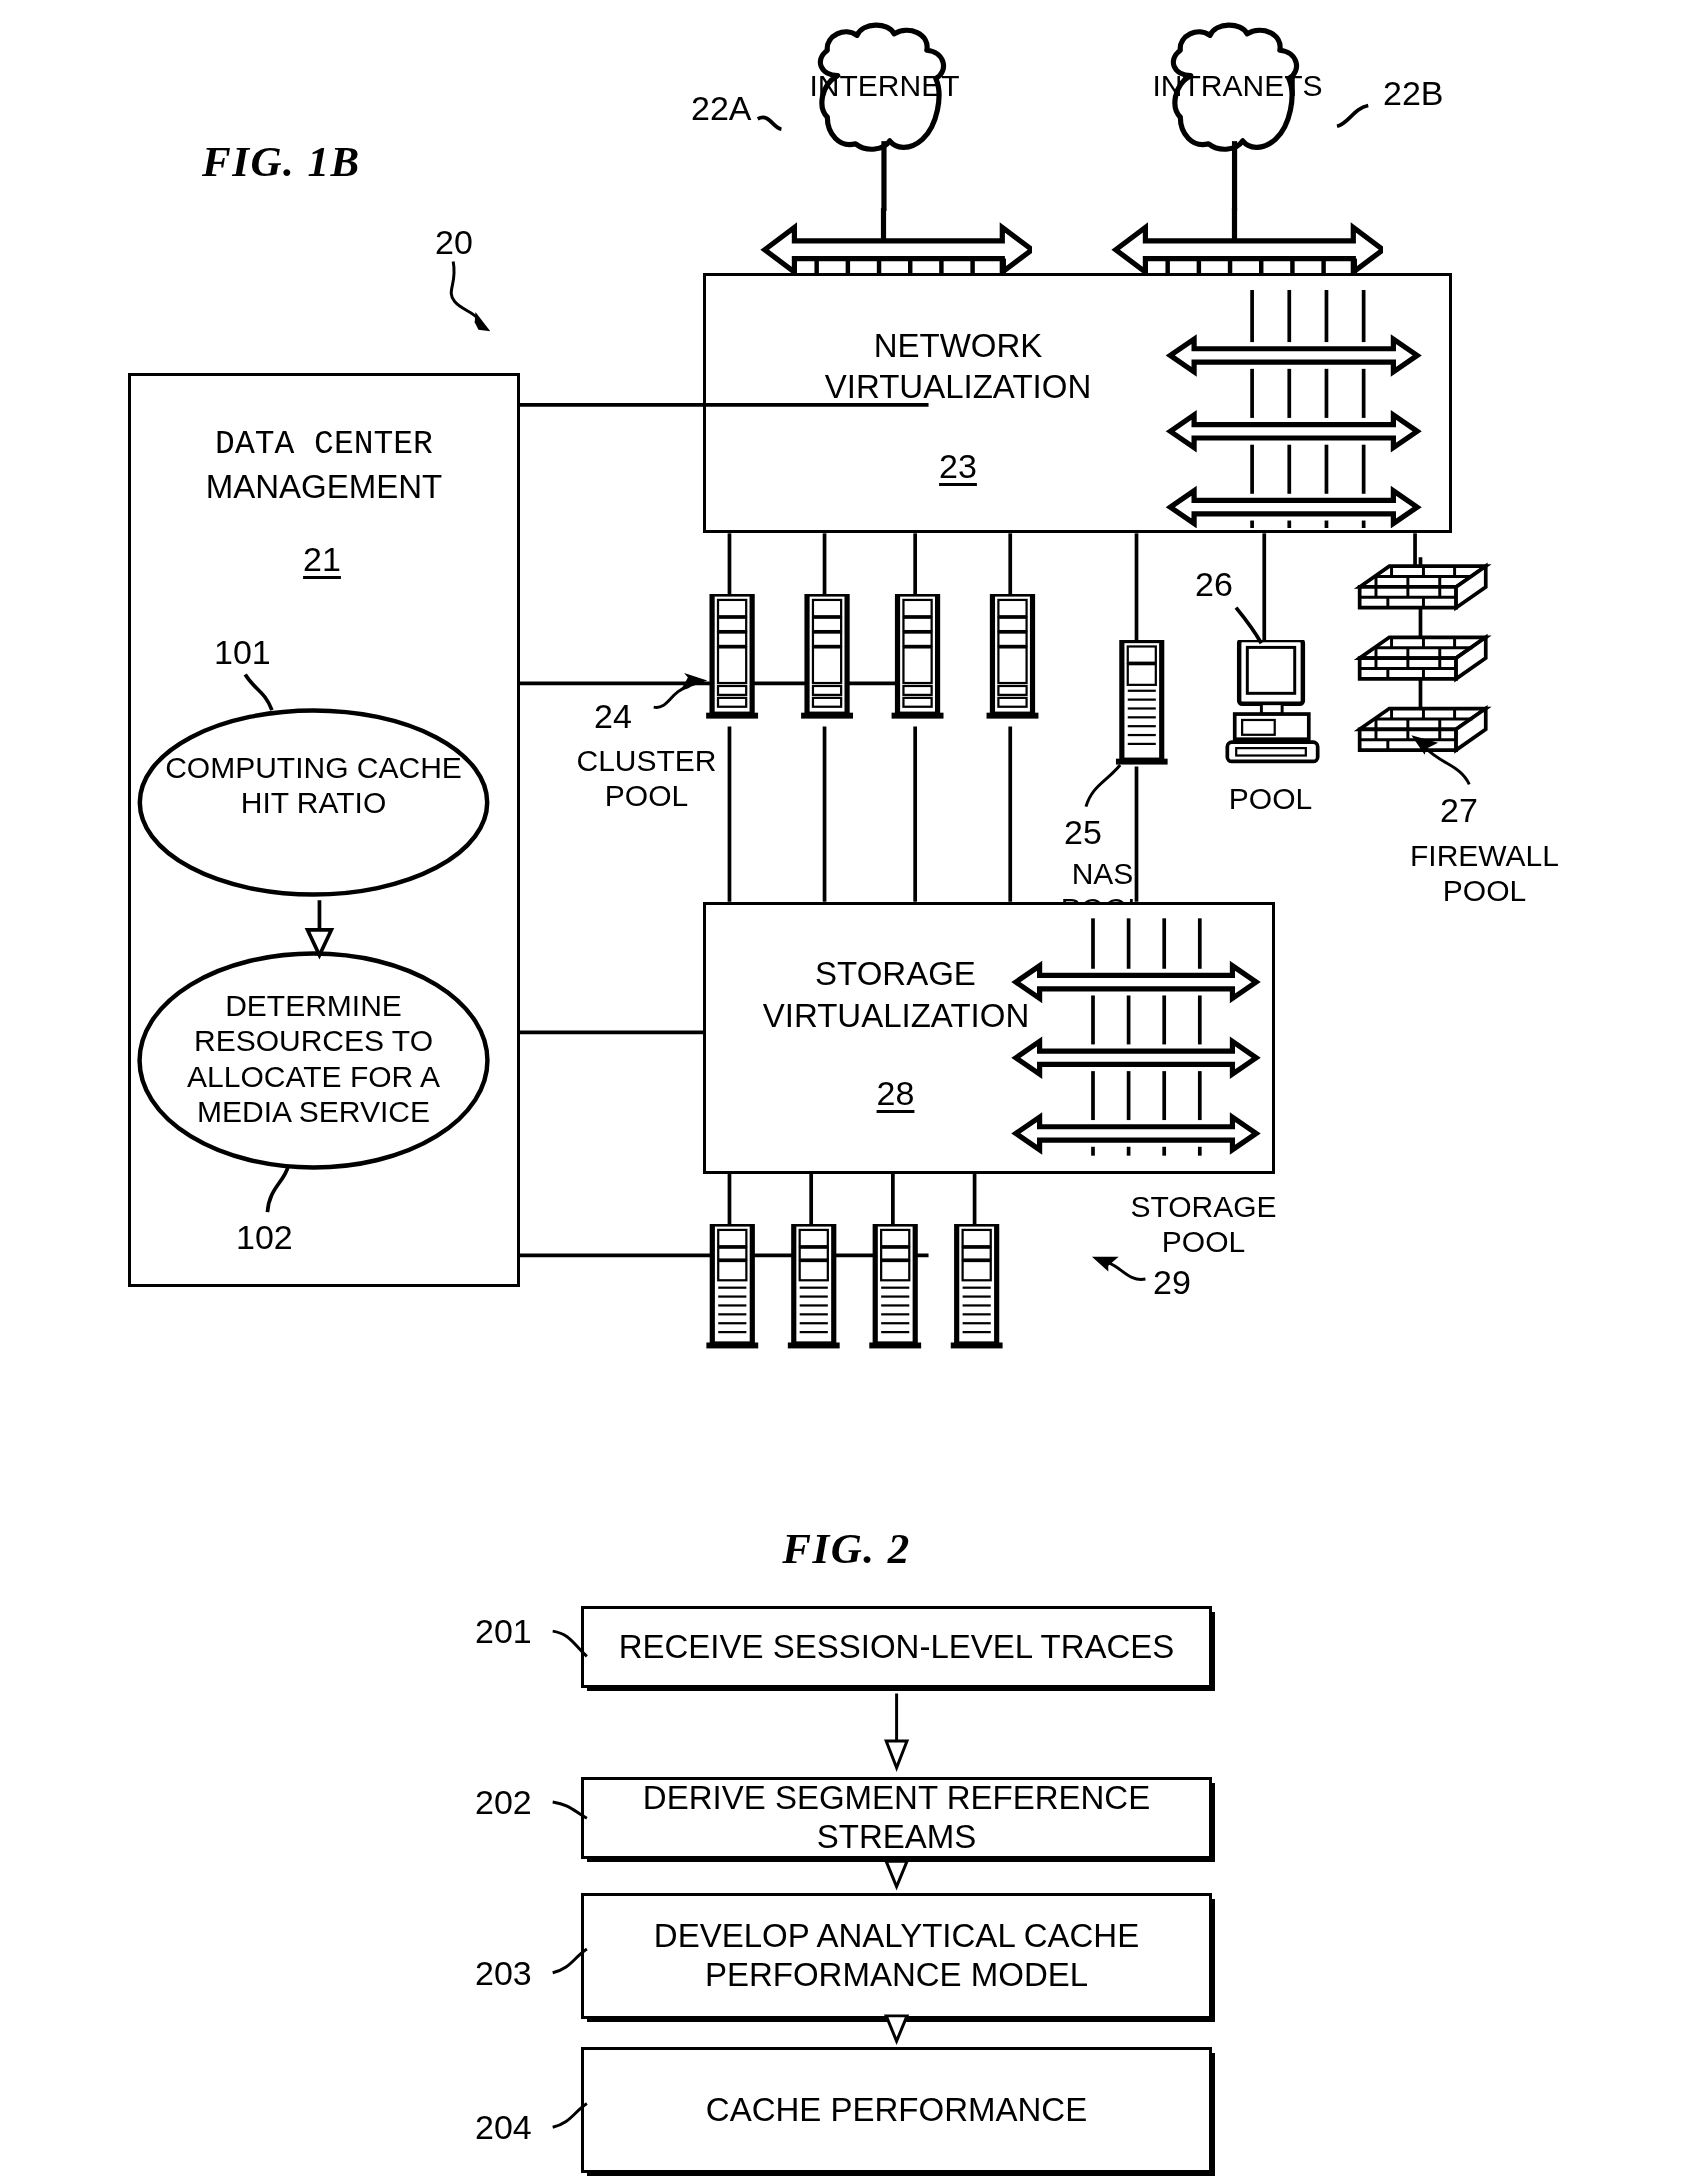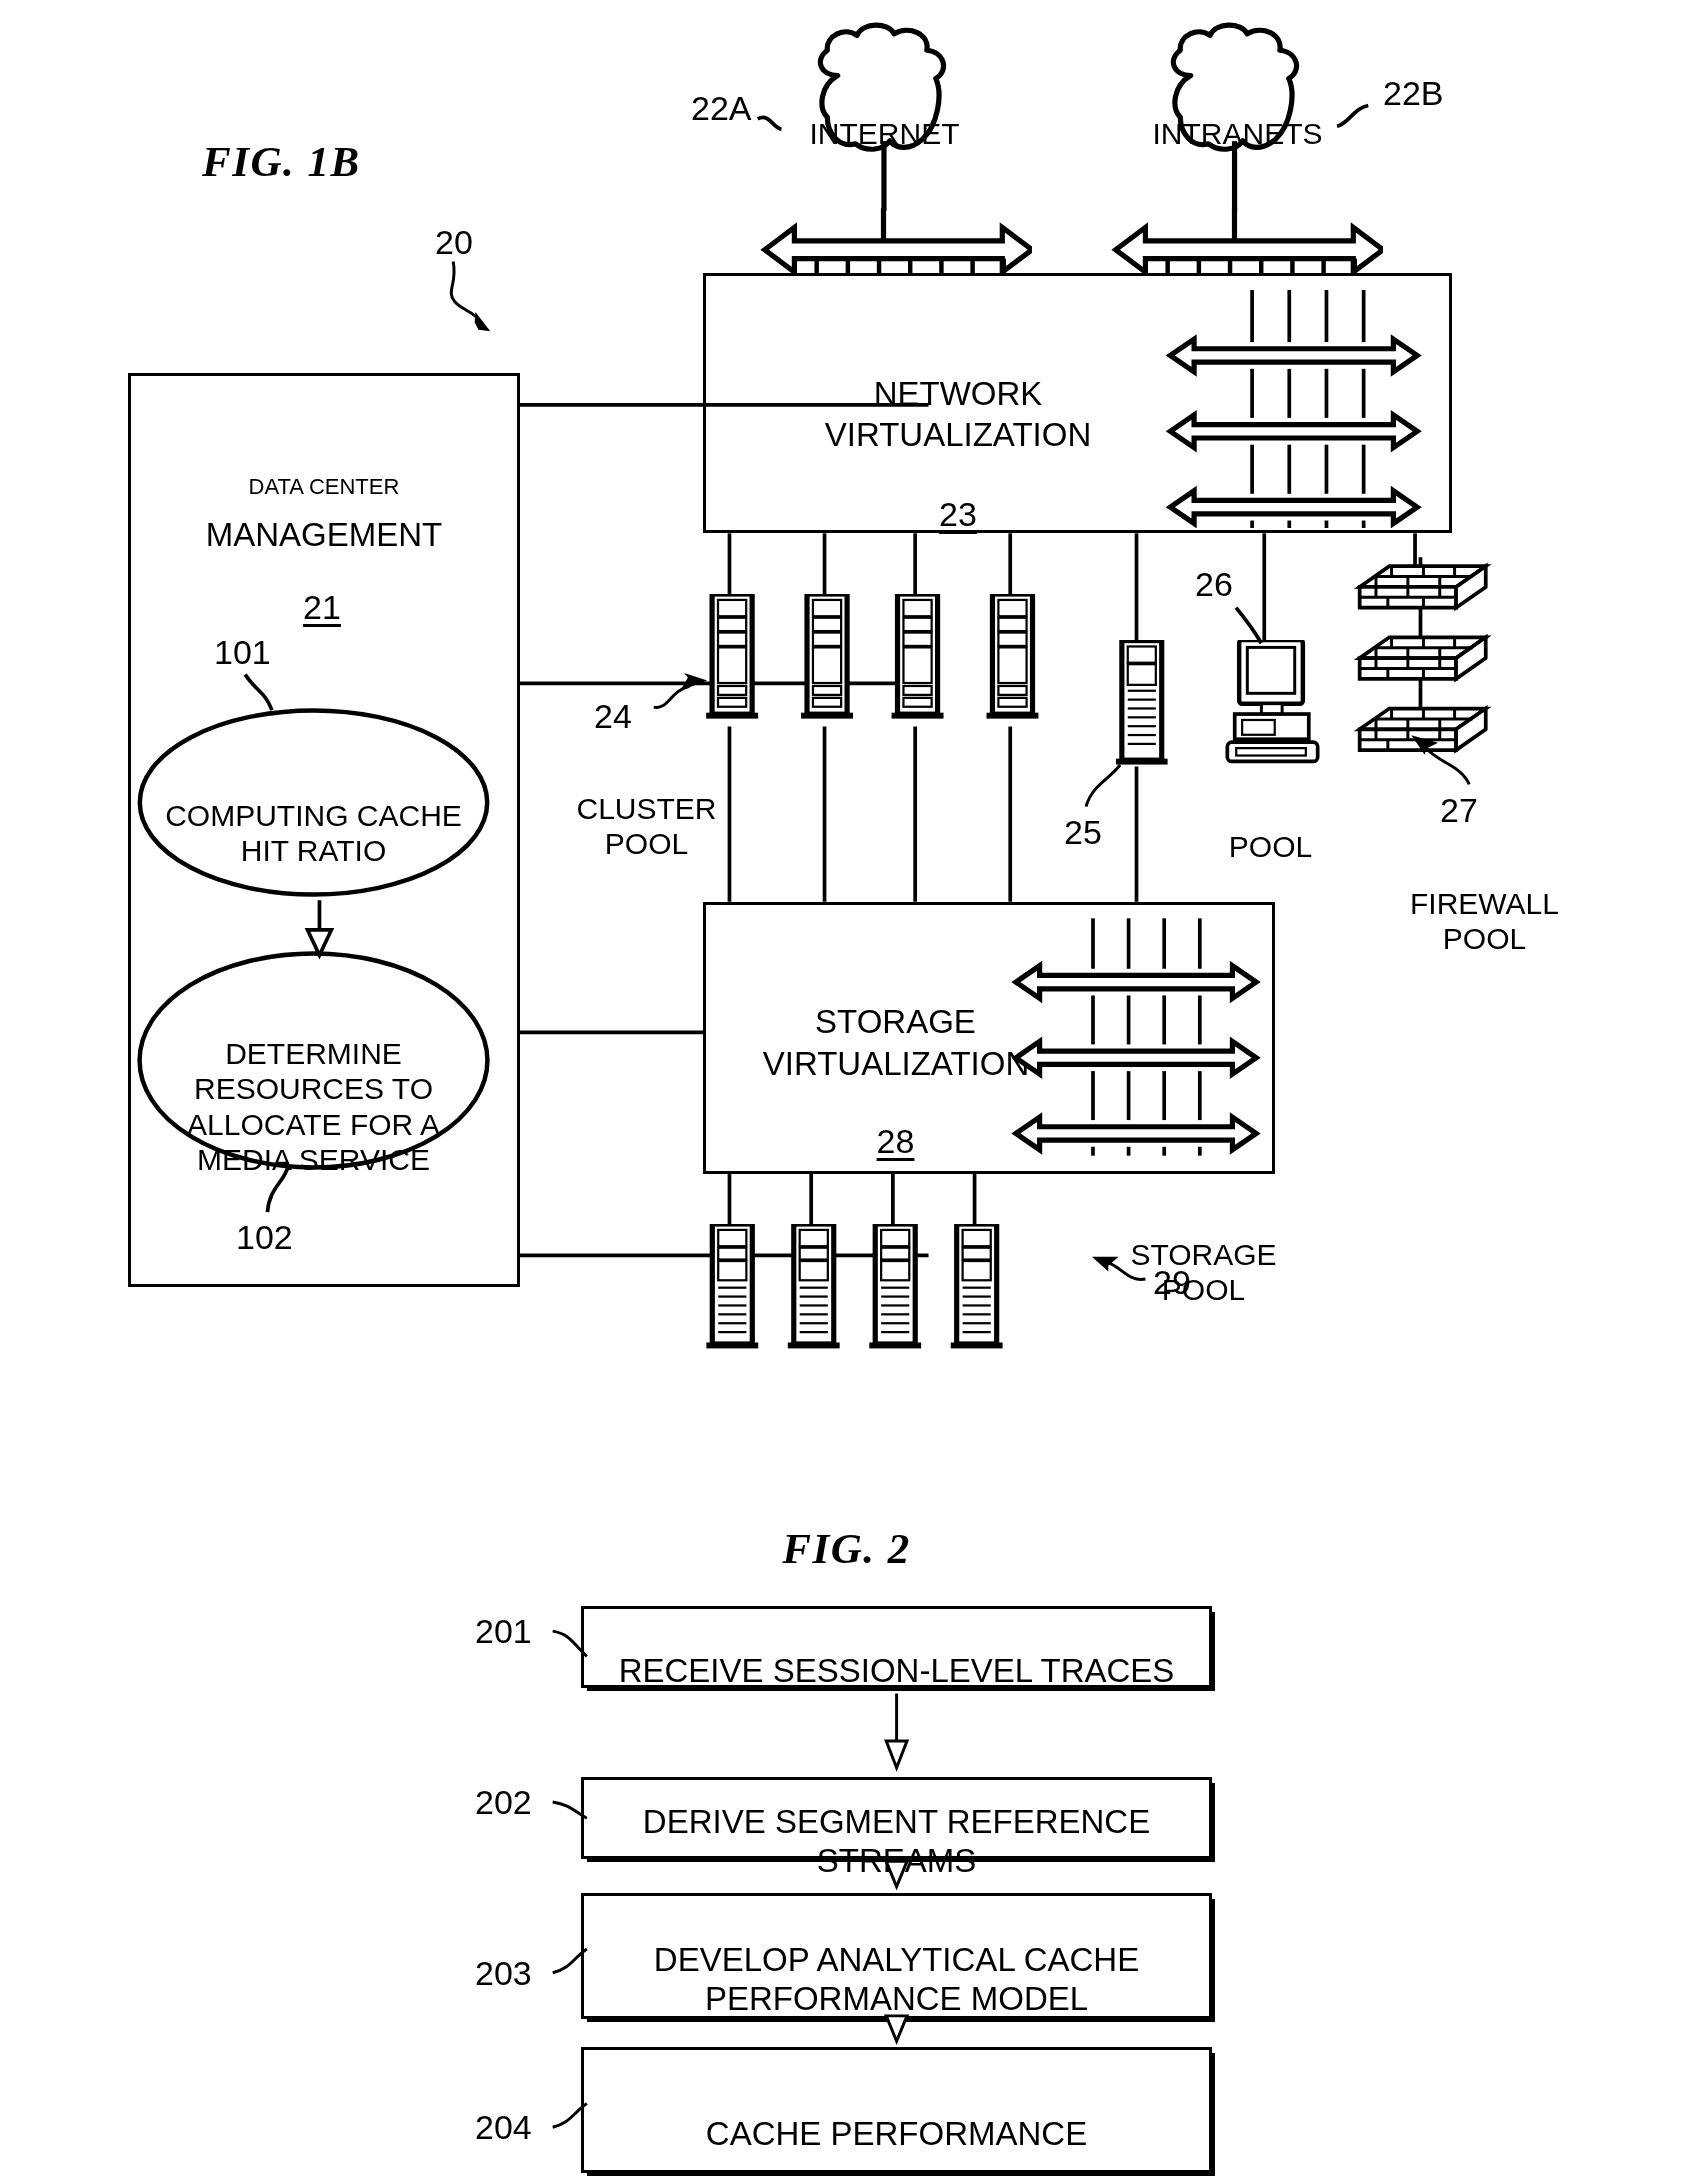--- a/index.html
+++ b/index.html
@@ -5,21 +5,21 @@
   html,body{margin:0;padding:0;background:#fff;}
   body{
     width:1684px;height:2183px;position:relative;overflow:hidden;
     font-family:"Liberation Sans", sans-serif;color:#000;
   }
   .abs{position:absolute;}
   .fig-title{
     font-family:"Liberation Serif", serif;font-style:italic;font-weight:700;
     letter-spacing:1.5px;
   }
-  .lbl{font-family:"Liberation Sans", sans-serif;text-align:center;line-height:1.18;margin-top:48px;}
+  .lbl{font-family:"Liberation Sans", sans-serif;text-align:center;line-height:1.18;}
   .refnum{font-family:"Liberation Sans", sans-serif;}
   .box{border:3.7px solid #000;background:#fff;box-sizing:border-box;}
   .flowbox{
     border:3px solid #000;background:#fff;box-sizing:border-box;
     display:flex;align-items:center;justify-content:center;text-align:center;
     box-shadow:4.5px 4.5px 0 -1.5px #000;
   }
   .svgl{position:absolute;left:0;top:0;pointer-events:none;}
   .ctr{display:flex;align-items:center;justify-content:center;text-align:center;}
   .u{ text-decoration:underline; text-underline-offset:4.5px; text-decoration-thickness:3px;}
@@ -127,21 +127,21 @@
       <line x1="240" y1="310" x2="240" y2="320"></line>
         <line x1="290" y1="310" x2="290" y2="320"></line>
     </g>
     <path d="M30,88 L62,66 L62,79 L330,79 L330,66 L362,88 L330,110 L330,97 L62,97 L62,110 Z" fill="#fff" stroke="#000" stroke-width="7"></path>
     <path d="M30,190 L62,168 L62,181 L330,181 L330,168 L362,190 L330,212 L330,199 L62,199 L62,212 Z" fill="#fff" stroke="#000" stroke-width="7"></path>
     <path d="M30,292 L62,270 L62,283 L330,283 L330,270 L362,292 L330,314 L330,301 L62,301 L62,314 Z" fill="#fff" stroke="#000" stroke-width="7"></path>
   </svg>
 </div>
 
 <div class="abs box" style="left:128px;top:373px;width:392px;height:914px;"></div>
-<div class="abs lbl" style="left:128px;top:426px;width:392px;font-size:22px;">DATA CENTER</div>
+<div class="abs lbl" style="left:128px;top:426px;width:392px;font-size:33px;font-family:Liberation Mono, monospace;">DATA CENTER</div>
 <div class="abs lbl" style="left:128px;top:468px;width:392px;font-size:33px;">MANAGEMENT</div>
 <div class="abs lbl u" style="left:128px;top:539px;width:388px;font-size:34px;">21</div>
 
 <div class="abs" style="left:135px;top:706px;width:357px;height:193px;">
   <svg width="357" height="193" viewBox="0 0 480 260">
     <ellipse cx="240" cy="130" rx="234" ry="124" fill="#fff" stroke="#000" stroke-width="6"></ellipse>
   </svg>
 </div>
 <div class="abs lbl" style="left:150px;top:750px;width:327px;font-size:30px;">
   <span>COMPUTING CACHE HIT RATIO</span>

